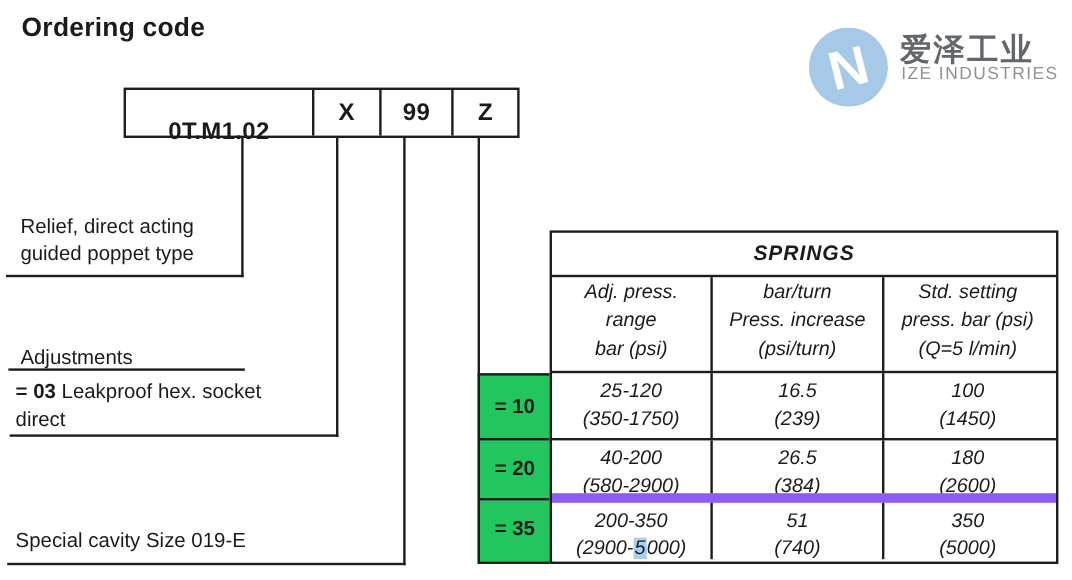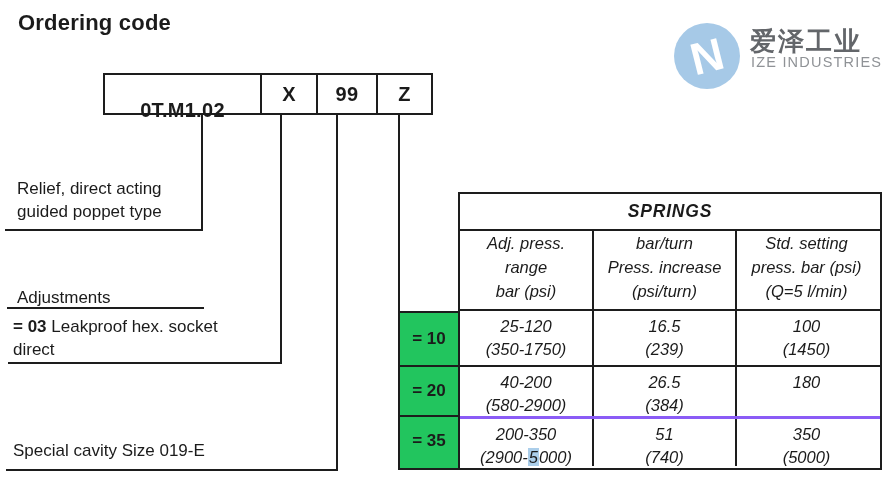--- a/index.html
+++ b/index.html
@@ -75,21 +75,21 @@
     border: 2px solid #1d1d1d; background: #fff; font-style: italic;
   }
   .t-title {
     height: 37px; border-bottom: 2px solid #1d1d1d;
     display: flex; align-items: center; justify-content: center;
     font-size: 17.5px; font-weight: 700; letter-spacing: 0.8px;
   }
   .t-row { display: flex; }
   .t-subhead { height: 80px; border-bottom: 2px solid #1d1d1d; }
   .t-r1 { height: 56px; border-bottom: 2px solid #1d1d1d; }
-  .t-r2 { height: 52px; border-bottom: 3px solid #8b5cf6; }
+  .t-r2 { height: 52px; border-bottom: 8px solid #8b5cf6; }
   .t-r3 { height: 47px; }
   .t-cell {
     text-align: center; font-size: 16.5px; line-height: 23px;
     padding-top: 4px; overflow: hidden;
   }
   .t-subhead .t-cell { line-height: 24px; padding-top: 0; }
   .tc1 { width: 132px; } .tc2 { width: 143px; } .tc3 { width: 141px; }
   .t-cell + .t-cell { border-left: 2px solid #1d1d1d; }
 
   .hl { background: #abceea; padding: 0 1px; }
@@ -185,20 +185,21 @@
       <div class="t-cell tc1">
         <div>40-200</div>
         <div>(580-2900)</div>
       </div>
       <div class="t-cell tc2">
         <div>26.5</div>
         <div>(384)</div>
       </div>
       <div class="t-cell tc3">
         <div>180</div>
+        <div>(2600)</div>
       </div>
     </div>
 
     <div class="t-row t-r3">
       <div class="t-cell tc1">
         <div>200-350</div>
         <div><span>(2900-</span><span class="hl">5</span><span>000)</span></div>
       </div>
       <div class="t-cell tc2">
         <div>51</div>

